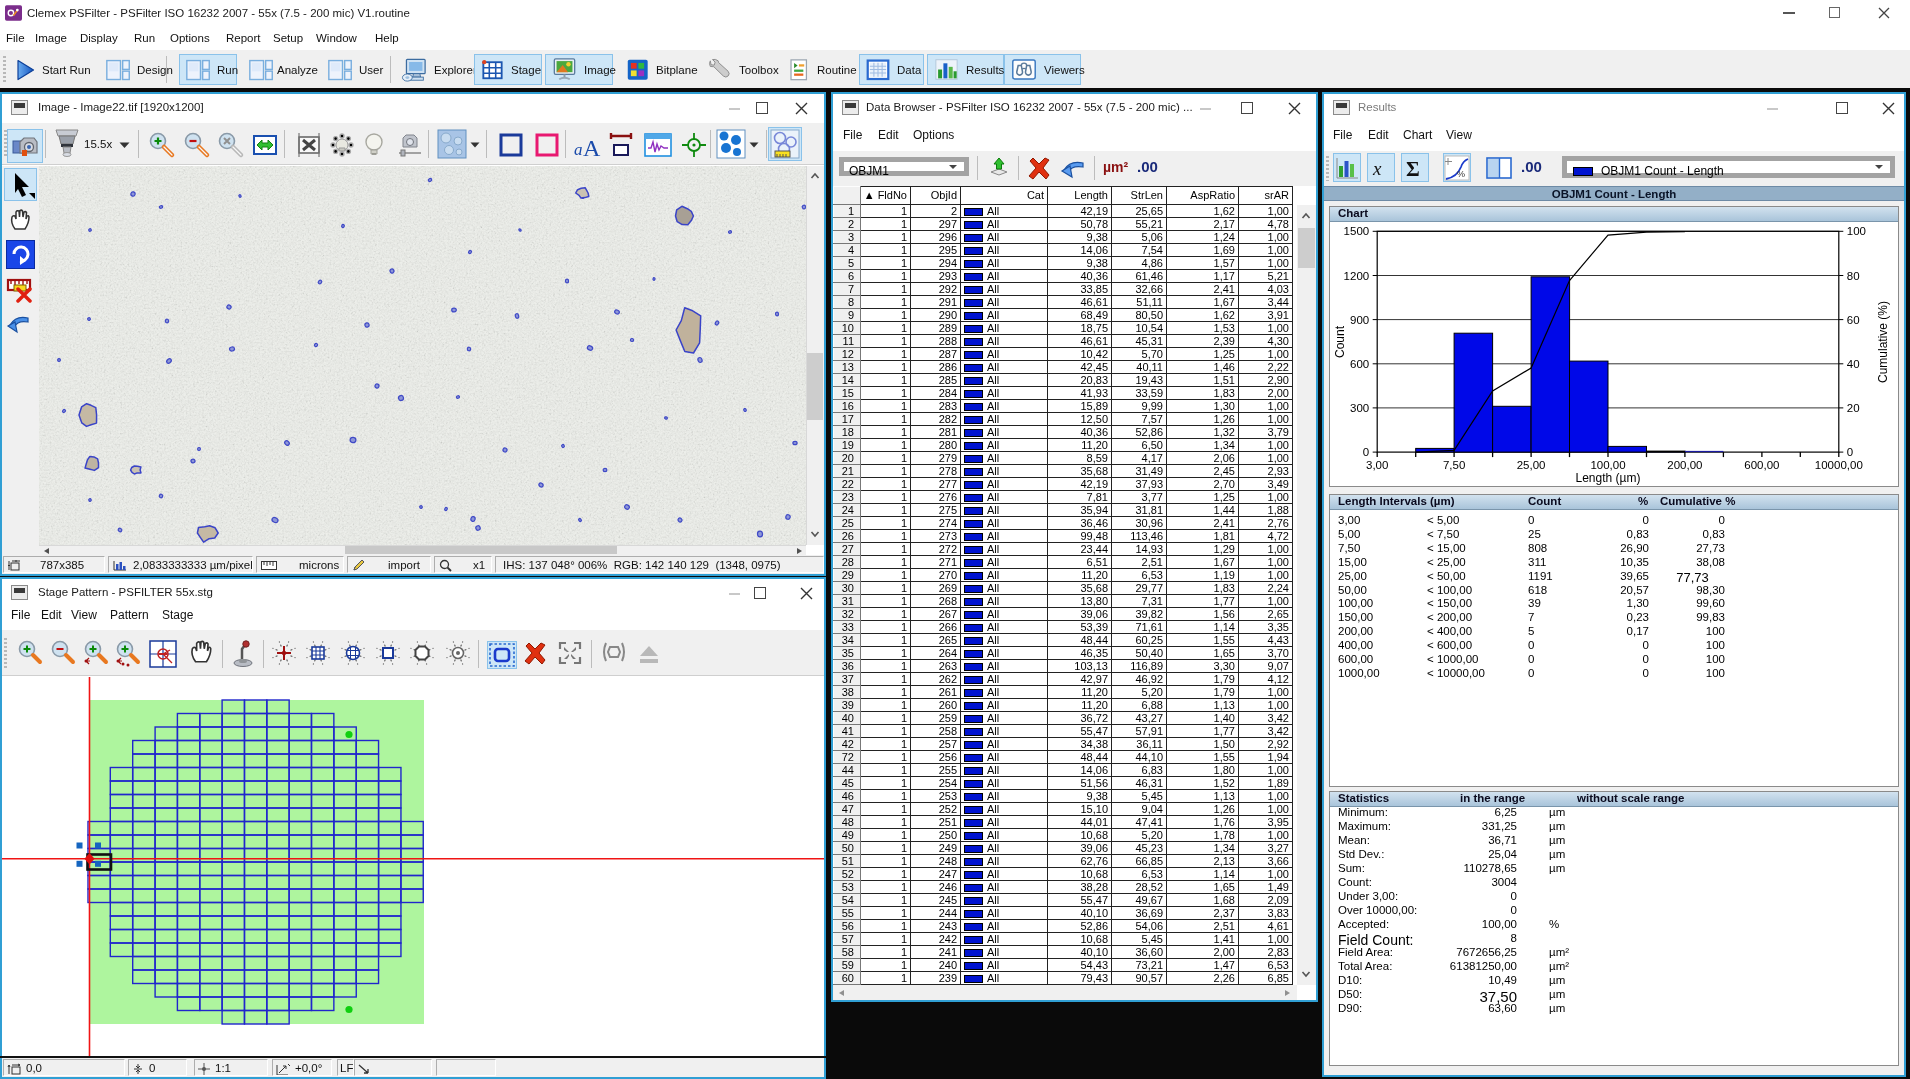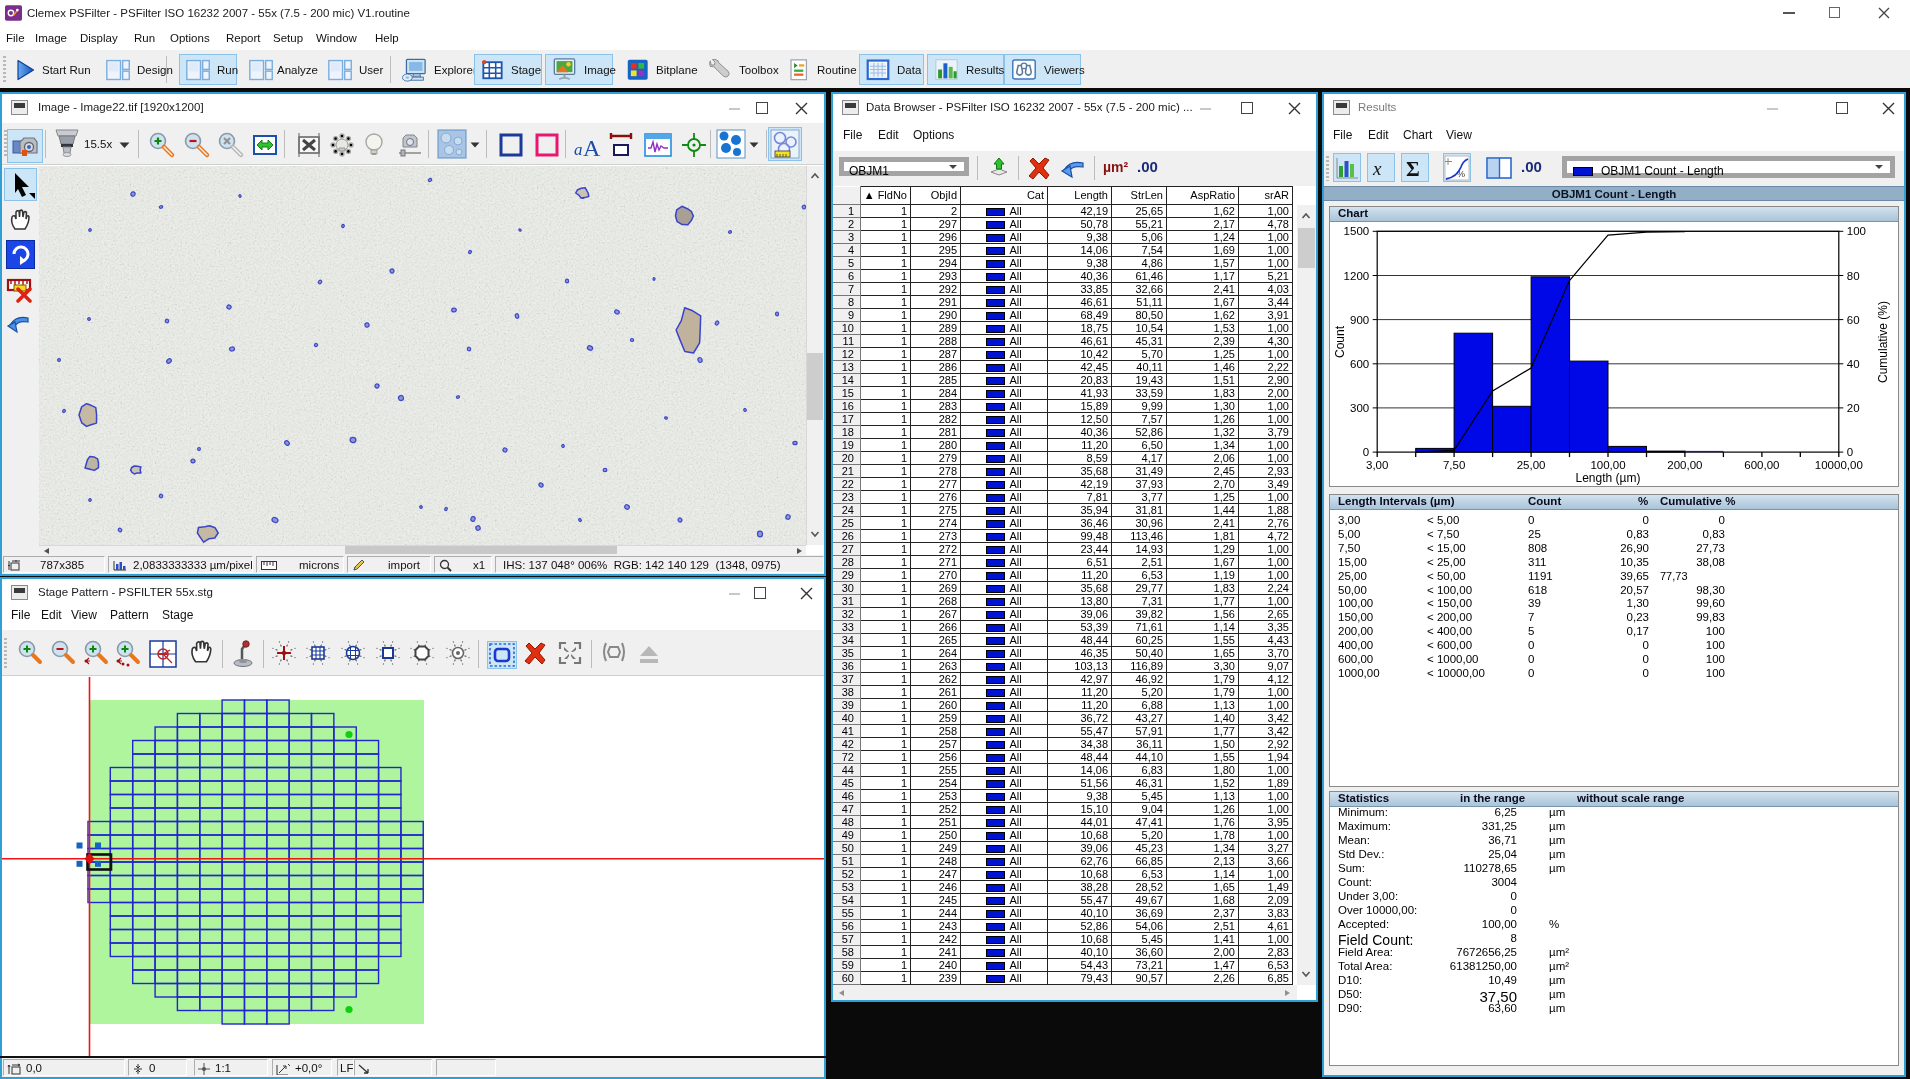--- a/index.html
+++ b/index.html
@@ -12,21 +12,21 @@
 .sep{position:absolute;width:1px;background:#bcbcbc;}
 .grip{position:absolute;width:3px;
  background:repeating-linear-gradient(to bottom,#b8b8b8 0 2px,#f0f0f0 2px 4px);}
 svg{display:block;}
 .scell{position:absolute;border:1px solid #adadad;border-right-color:#fff;border-bottom-color:#fff;
  font-size:11.5px;color:#111;white-space:nowrap;overflow:hidden;}
 table.data{border-collapse:collapse;table-layout:fixed;font-size:11px;color:#000;}
 table.data td{border:1px solid #222;height:13px;padding:0 3px 0 0;text-align:right;
  white-space:nowrap;overflow:hidden;font-size:11px;line-height:11px;}
 table.data td.rn{background:#f0f0f0;border:1px solid #777;border-top-color:#fdfdfd;border-left-color:#fdfdfd;padding-right:6px;}
-table.data td.cat{text-align:center;padding-left:3px;}
+table.data td.cat{text-align:left;padding-left:3px;}
 .sw{display:inline-block;width:19px;height:8px;background:#0013d0;border:1px solid #000;margin-right:4px;vertical-align:-1px;}
 .panel{position:absolute;background:#fff;border:1px solid #8a8a8a;}
 .phead{position:absolute;left:0;right:0;top:0;height:15px;
  background:linear-gradient(#d2e2ef,#a9c4da);border-bottom:1px solid #7a95ab;
  font-size:11.5px;font-weight:bold;color:#0a0a1e;}
 .combo{position:absolute;background:#fff;border:5px solid #a3a3a3;font-size:12px;color:#000;}
 .combo:after{content:"";position:absolute;right:7px;top:50%;margin-top:-2px;border:4px solid transparent;border-top-color:#444;}
 </style></head><body>
 <div class="abs" style="left:0;top:0;width:1910px;height:50px;background:#fff"></div>
 <svg class="abs" style="left:5px;top:5px" width="17" height="16" viewBox="0 0 20 18">
@@ -1897,21 +1897,21 @@
     <div class="abs" style="left:330px;top:46.8px;width:65px;text-align:right;font-size:11.5px;color:#000">27,73</div>
     <div class="abs" style="left:8px;top:60.699999999999996px;font-size:11.5px;color:#000">15,00</div>
     <div class="abs" style="left:97px;top:60.699999999999996px;font-size:11.5px;color:#000">&lt; 25,00</div>
     <div class="abs" style="left:198px;top:60.699999999999996px;font-size:11.5px;color:#000">311</div>
     <div class="abs" style="left:280px;top:60.699999999999996px;width:39px;text-align:right;font-size:11.5px;color:#000">10,35</div>
     <div class="abs" style="left:330px;top:60.699999999999996px;width:65px;text-align:right;font-size:11.5px;color:#000">38,08</div>
     <div class="abs" style="left:8px;top:74.6px;font-size:11.5px;color:#000">25,00</div>
     <div class="abs" style="left:97px;top:74.6px;font-size:11.5px;color:#000">&lt; 50,00</div>
     <div class="abs" style="left:198px;top:74.6px;font-size:11.5px;color:#000">1191</div>
     <div class="abs" style="left:280px;top:74.6px;width:39px;text-align:right;font-size:11.5px;color:#000">39,65</div>
-    <div class="abs" style="left:330px;top:74.6px;width:65px;text-align:left;font-size:11px;color:#000">77,73</div>
+    <div class="abs" style="left:330px;top:74.6px;width:65px;text-align:center;font-size:13px;color:#000">77,73</div>
     <div class="abs" style="left:8px;top:88.5px;font-size:11.5px;color:#000">50,00</div>
     <div class="abs" style="left:97px;top:88.5px;font-size:11.5px;color:#000">&lt; 100,00</div>
     <div class="abs" style="left:198px;top:88.5px;font-size:11.5px;color:#000">618</div>
     <div class="abs" style="left:280px;top:88.5px;width:39px;text-align:right;font-size:11.5px;color:#000">20,57</div>
     <div class="abs" style="left:330px;top:88.5px;width:65px;text-align:right;font-size:11.5px;color:#000">98,30</div>
     <div class="abs" style="left:8px;top:102.4px;font-size:11.5px;color:#000">100,00</div>
     <div class="abs" style="left:97px;top:102.4px;font-size:11.5px;color:#000">&lt; 150,00</div>
     <div class="abs" style="left:198px;top:102.4px;font-size:11.5px;color:#000">39</div>
     <div class="abs" style="left:280px;top:102.4px;width:39px;text-align:right;font-size:11.5px;color:#000">1,30</div>
     <div class="abs" style="left:330px;top:102.4px;width:65px;text-align:right;font-size:11.5px;color:#000">99,60</div>

